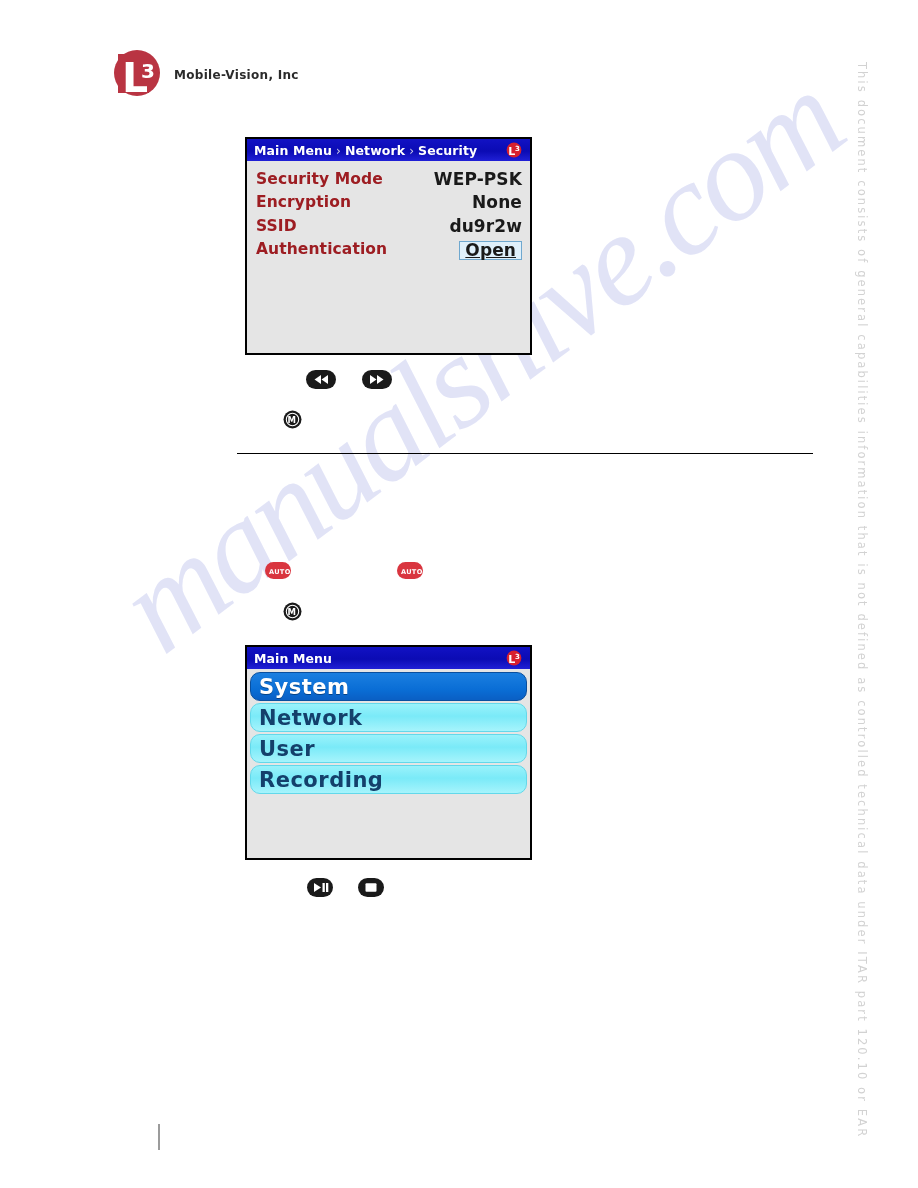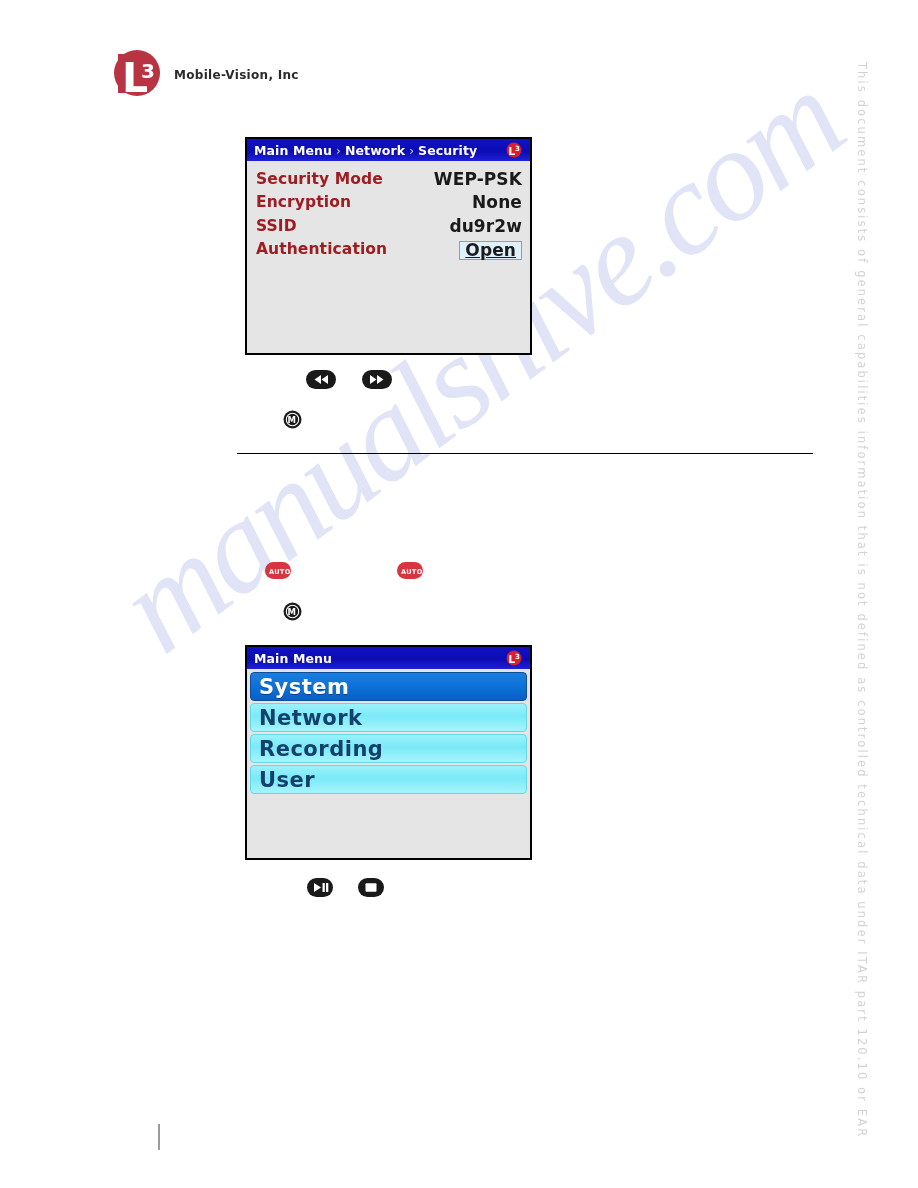--- a/index.html
+++ b/index.html
@@ -164,21 +164,21 @@
   #mainmenu-items {
     padding: 3px 3px 0 3px;
   }
   .mm-item {
     height: 29px;
     margin-bottom: 2px;
     display: flex;
     align-items: center;
     padding-left: 8px;
     box-sizing: border-box;
-    border-radius: 4px;
+    border-radius: 10px;
     font-family: "DejaVu Sans", sans-serif;
     font-size: 21px;
     font-weight: bold;
     letter-spacing: 0.5px;
   }
   .mm-item.selected {
     background: linear-gradient(to bottom, #1b7fe0 0%, #0a6ed6 60%, #0a5fc4 100%);
     color: #ffffff;
     border: 1px solid #0a4f9e;
     text-shadow: 0 1px 0 rgba(0,0,0,0.35);
@@ -346,24 +346,24 @@
   </div>
   <div id="mainmenu-items">
 
   <div class="mm-item selected">
         <span>System</span>
       </div>
       <div class="mm-item normal">
         <span>Network</span>
       </div>
       <div class="mm-item normal">
+        <span>User</span>
+      </div>
+      <div class="mm-item normal">
         <span>Recording</span>
-      </div>
-      <div class="mm-item normal">
-        <span>User</span>
       </div>
     </div>
 </div>
 
 <div class="btn-row" id="main-menu-controls" style="left:307px; top:878px;">
   <span class="glyph" style="margin-right:25px;">
     <svg width="26" height="19" viewBox="0 0 26 19" aria-hidden="true">
       <rect x="0" y="0" width="26" height="19" rx="9.5" fill="#1a1a1a"></rect>
       <path d="M7 5 L14 9.5 L7 14 Z" fill="#ffffff"></path>
       <rect x="15.5" y="5" width="2.3" height="9" fill="#ffffff"></rect>

